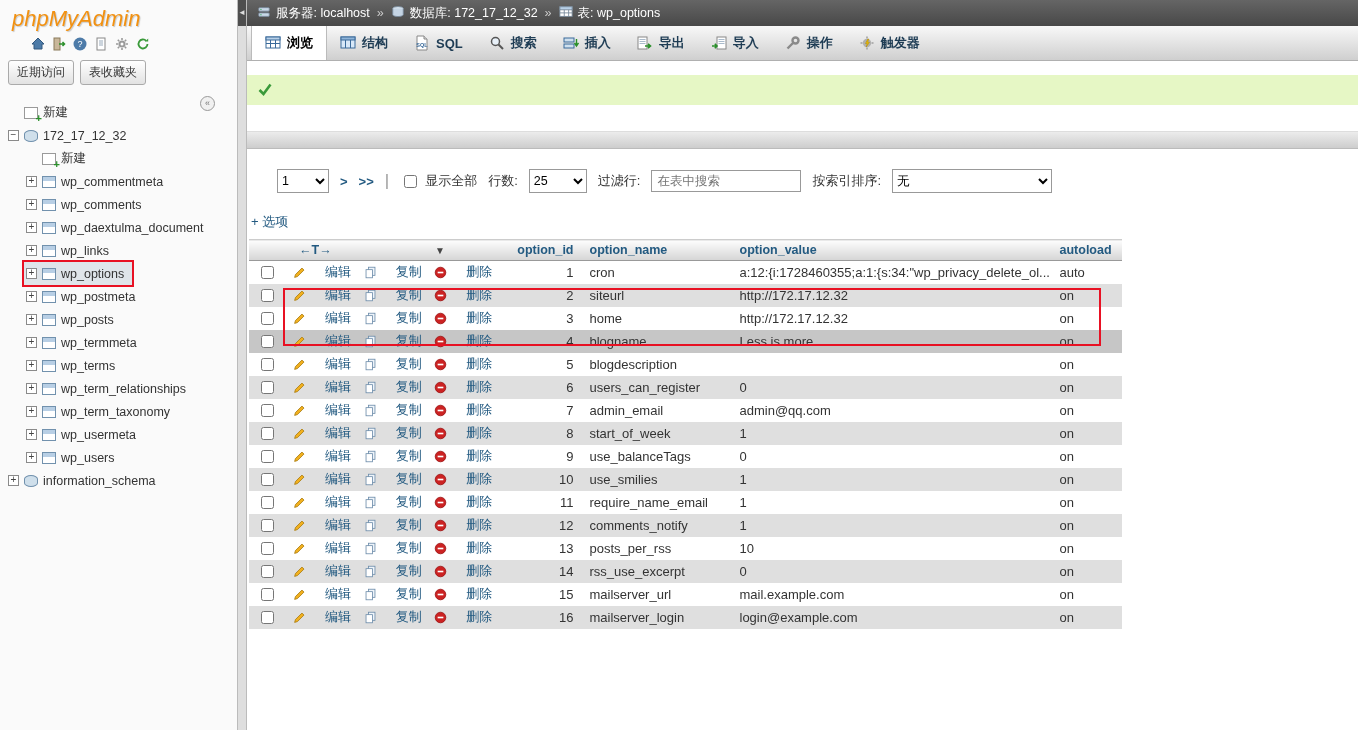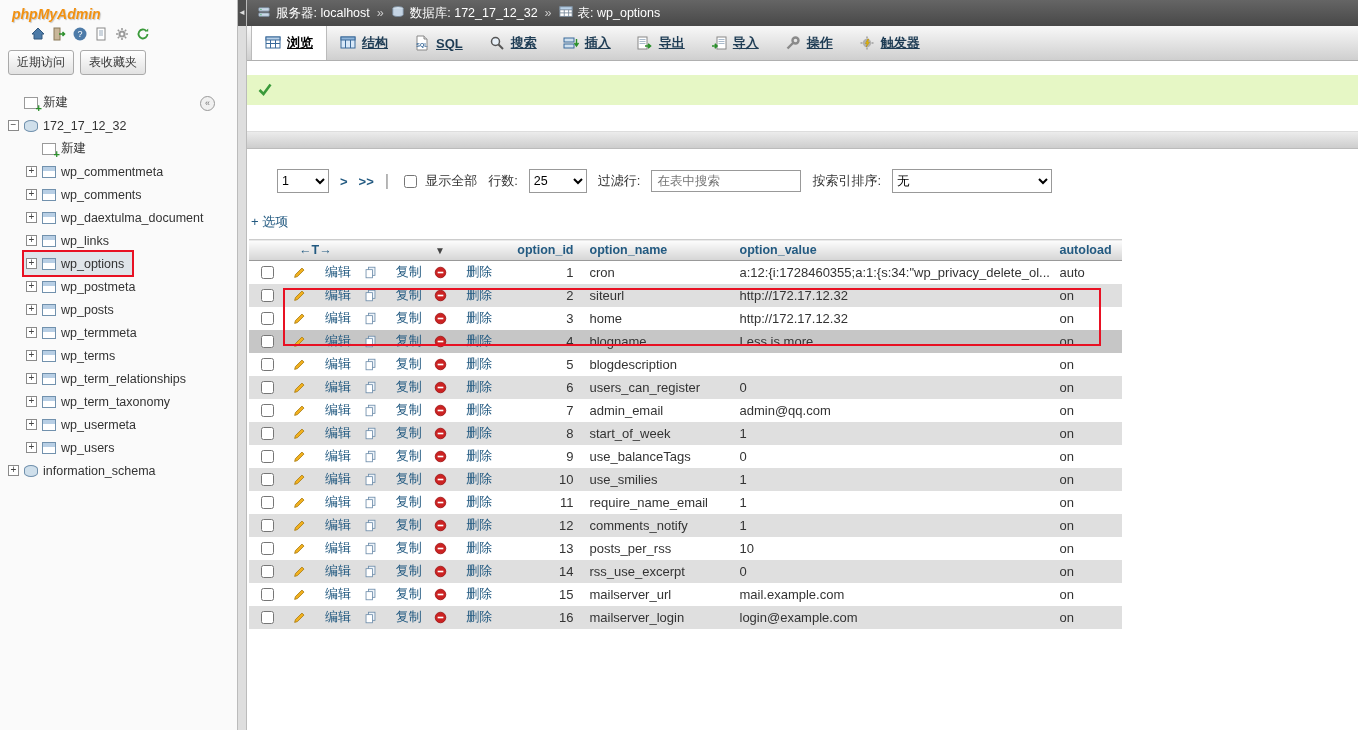--- a/index.html
+++ b/index.html
@@ -6,21 +6,21 @@
   html,body { margin:0; padding:0; }
   body {
     width:1358px; height:730px; overflow:hidden;
     font-family:"Liberation Sans", sans-serif; font-size:13px;
     background:#fff; color:#333;
   }
   .app { display:flex; width:100%; height:100%; }
 
   
   .sidebar { width:237px; flex-shrink:0; background:#fafafa; position:relative; overflow:hidden; }
-  .logo { font-size:14px; font-weight:bold; font-style:italic; color:#f29111;
+  .logo { font-size:22px; font-weight:normal; font-style:italic; color:#f29111;
           padding:6px 10px 2px 12px; text-shadow:1px 1px 1px #c8c8c8; cursor:pointer; }
   .nav-icons { display:flex; gap:5px; padding:2px 0 8px 30px; }
   .nicon { width:16px; height:16px; display:inline-flex; cursor:pointer; }
   .side-buttons { display:flex; gap:6px; padding:0 0 10px 8px; }
   .side-buttons button { font-size:12px; padding:3px 8px; border:1px solid #aaa;
           background:linear-gradient(#ffffff,#e2e2e2); border-radius:3px;
           font-family:inherit; cursor:pointer; color:#333; }
   .panel-collapse { position:absolute; top:96px; right:22px; width:15px; height:15px;
           border:1px solid #999; border-radius:50%; background:#f0f0f0; color:#777;
           font-size:9px; line-height:13px; text-align:center; cursor:pointer; }
@@ -50,21 +50,21 @@
   .breadcrumb { height:26px; background:linear-gradient(#656565,#484848); color:#fff;
           display:flex; align-items:center; gap:7px; padding:0 10px; font-size:12.5px; }
   .breadcrumb a { color:#fff; text-decoration:none; cursor:pointer; }
   .crumb { display:flex; align-items:center; gap:5px; }
   .sep { color:#ccc; }
 
   .tabs { height:35px; background:linear-gradient(#f8f8f8,#cfcfcf);
           border-bottom:1px solid #b0b0b0; display:flex; align-items:stretch; padding-left:4px; }
   .tab { display:flex; align-items:center; gap:6px; padding:0 13px; border:none;
           background:transparent; font-family:inherit; font-size:13px; font-weight:bold;
-          color:#1e3c54; cursor:pointer;text-decoration:underline; }
+          color:#1e3c54; cursor:pointer; }
   .tab.active { background:#fff; border-left:1px solid #bbb; border-right:1px solid #bbb; color:#000; }
   .tab-icon { display:inline-flex; }
 
   .success { margin-top:14px; height:30px; background:#e6f7c5; display:flex;
           align-items:center; gap:8px; padding:0 10px; color:#333; }
   .sqlbox { margin-top:6px; border:1px solid #d0c890; background:#fbf7e0; padding:7px 10px;
           font-family:"DejaVu Sans Mono", monospace; font-size:12.5px; }
   .sql-keyword { color:#0039b5; }
   .sql-select { text-decoration:underline; cursor:pointer; }
   .graybar { margin-top:26px; height:18px; background:linear-gradient(#ececec,#cdcdcd);

